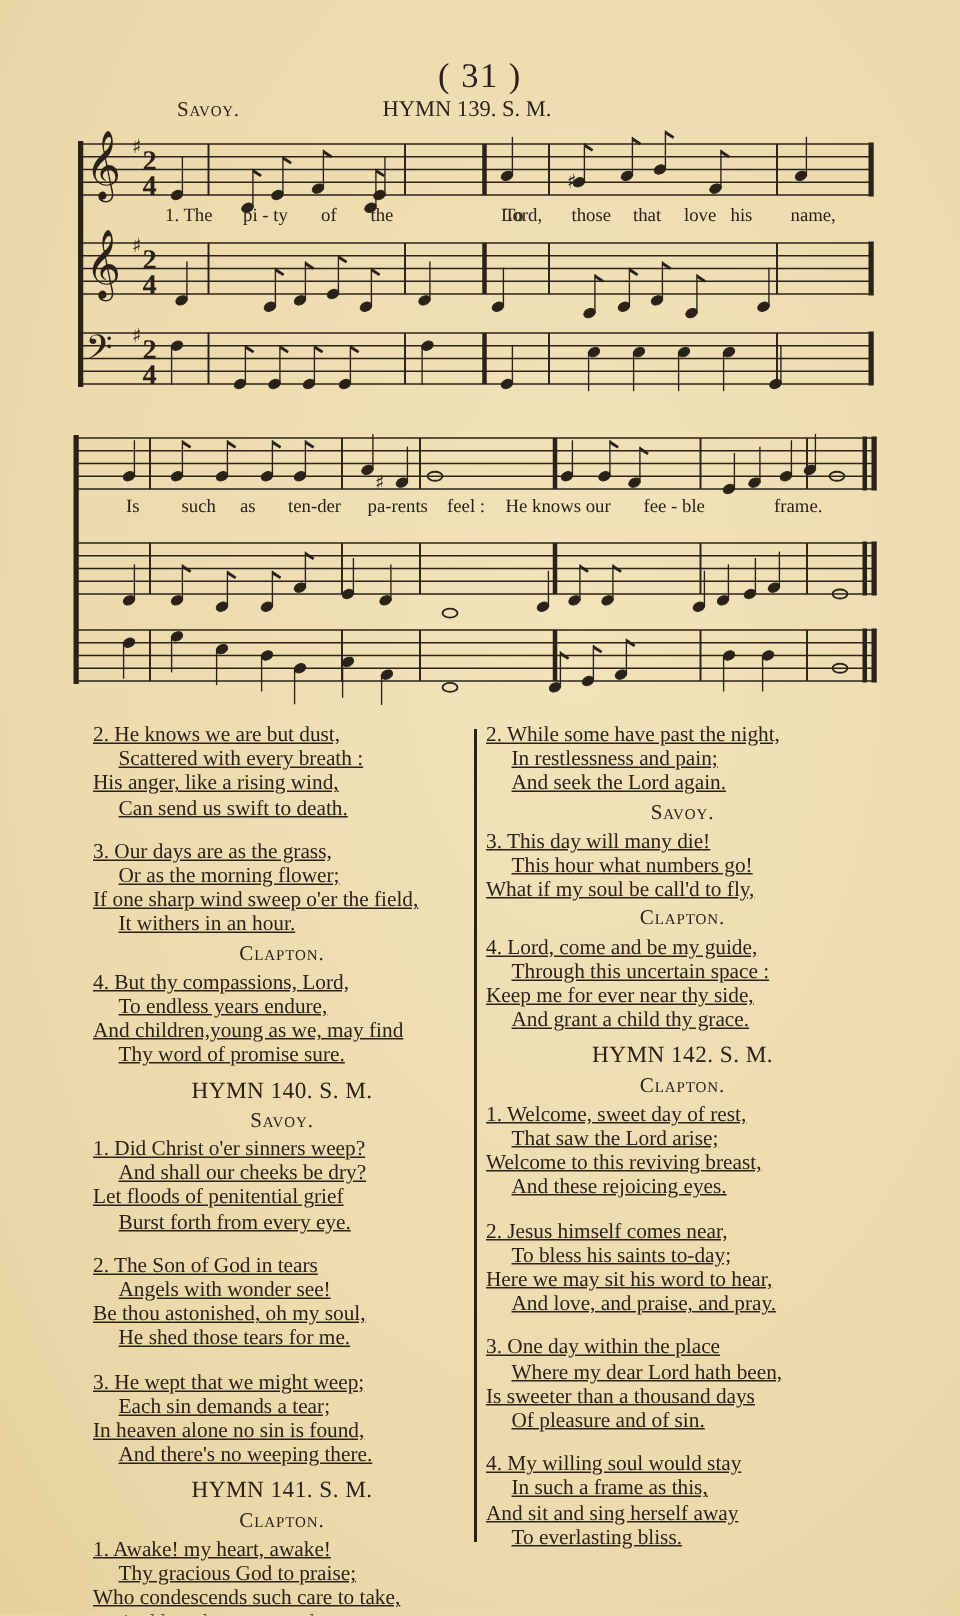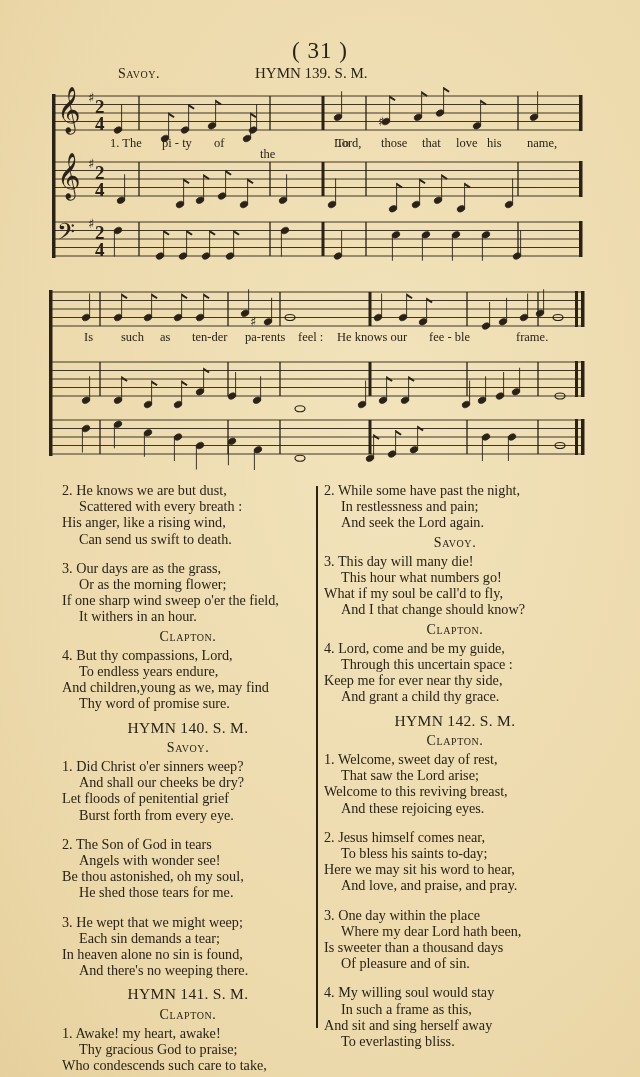--- a/index.html
+++ b/index.html
@@ -11,21 +11,21 @@
     color: #2a2218;
   }
   .abs { position: absolute; }
   .page-number { left: 0; width: 640px; top: 38px; text-align: center; font-size: 23px; letter-spacing: 1px; }
   .tune-top { left: 118px; top: 66px; font-size: 14px; font-variant: small-caps; letter-spacing: 0.5px; }
   .hymn-top { left: 255px; top: 65px; font-size: 15px; }
   svg.music { position: absolute; left: 0; top: 0; }
   .lyrics { position: absolute; font-size: 12.5px; white-space: nowrap; }
   .lyrics span { position: absolute; }
   .col { position: absolute; font-size: 14.2px; line-height: 16.2px; }
-  .col .line { white-space: nowrap; }
+  .col .line { white-space: nowrap; text-decoration: underline; }
   .col .indent { padding-left: 17px; }
   .col .gap { height: 13px; }
   .col .center { text-align: center; }
   .col .tune { font-variant: small-caps; font-size: 14px; letter-spacing: 0.6px; margin: 4px 0 2px 0; }
   .col .hymn { font-size: 15.5px; margin: 8px 0 2px 0; letter-spacing: 0.3px; }
   .divider { position: absolute; left: 316px; top: 486px; width: 1.6px; height: 542px; background: #2a2218; }
 </style>
 </head>
 <body>
 
@@ -314,21 +314,21 @@
     <ellipse cx="512" cy="437" rx="4" ry="2.9" transform="rotate(-25 512 437)" fill="#2a2218" stroke="#2a2218" stroke-width="0.6"></ellipse>
     <line x1="508.4" x2="508.4" y1="437" y2="461" stroke="#2a2218" stroke-width="0.9"></line>
     <ellipse cx="300" cy="458.25" rx="5" ry="3" fill="none" stroke="#2a2218" stroke-width="1.2"></ellipse>
     <ellipse cx="560" cy="445.5" rx="5" ry="3" fill="none" stroke="#2a2218" stroke-width="1.2"></ellipse>
   </svg>
 
 <div class="lyrics" id="lyrics1" style="left:0;top:136px;width:557px;height:16px;">
     <span style="left: 110px;">1. The</span>
     <span style="left: 162px;">pi - ty</span>
     <span style="left: 214px;">of</span>
-    <span style="left: 260px; margin-top: 11px;">the</span>
+    <span style="left: 247px;">the</span>
     <span style="left: 290px; margin-left: 44px;">Lord,</span>
     <span style="left: 336px;">To</span>
     <span style="left: 381px;">those</span>
     <span style="left: 422px;">that</span>
     <span style="left: 456px;">love</span>
     <span style="left: 487px;">his</span>
     <span style="left: 527px;">name,</span>
   </div>
 <div class="lyrics" id="lyrics2" style="left:0;top:330px;width:640px;height:16px;">
     <span style="left: 84px;">Is</span>
@@ -399,21 +399,20 @@
     <div>
       <div class="line">2. While some have past the night,</div>
       <div class="line indent">In restlessness and pain;</div>
       <div class="line indent">And seek the Lord again.</div>
     </div>
     <div class="center tune">Savoy.</div>
     <div>
       <div class="line">3. This day will many die!</div>
       <div class="line indent">This hour what numbers go!</div>
       <div class="line">What if my soul be call'd to fly,</div>
-      <div class="line indent">And I that change should know?</div>
     </div>
     <div class="center tune">Clapton.</div>
     <div>
       <div class="line">4. Lord, come and be my guide,</div>
       <div class="line indent">Through this uncertain space :</div>
       <div class="line">Keep me for ever near thy side,</div>
       <div class="line indent">And grant a child thy grace.</div>
     </div>
     <div class="center hymn">HYMN 142.  S. M.</div>
     <div class="center tune">Clapton.</div>

